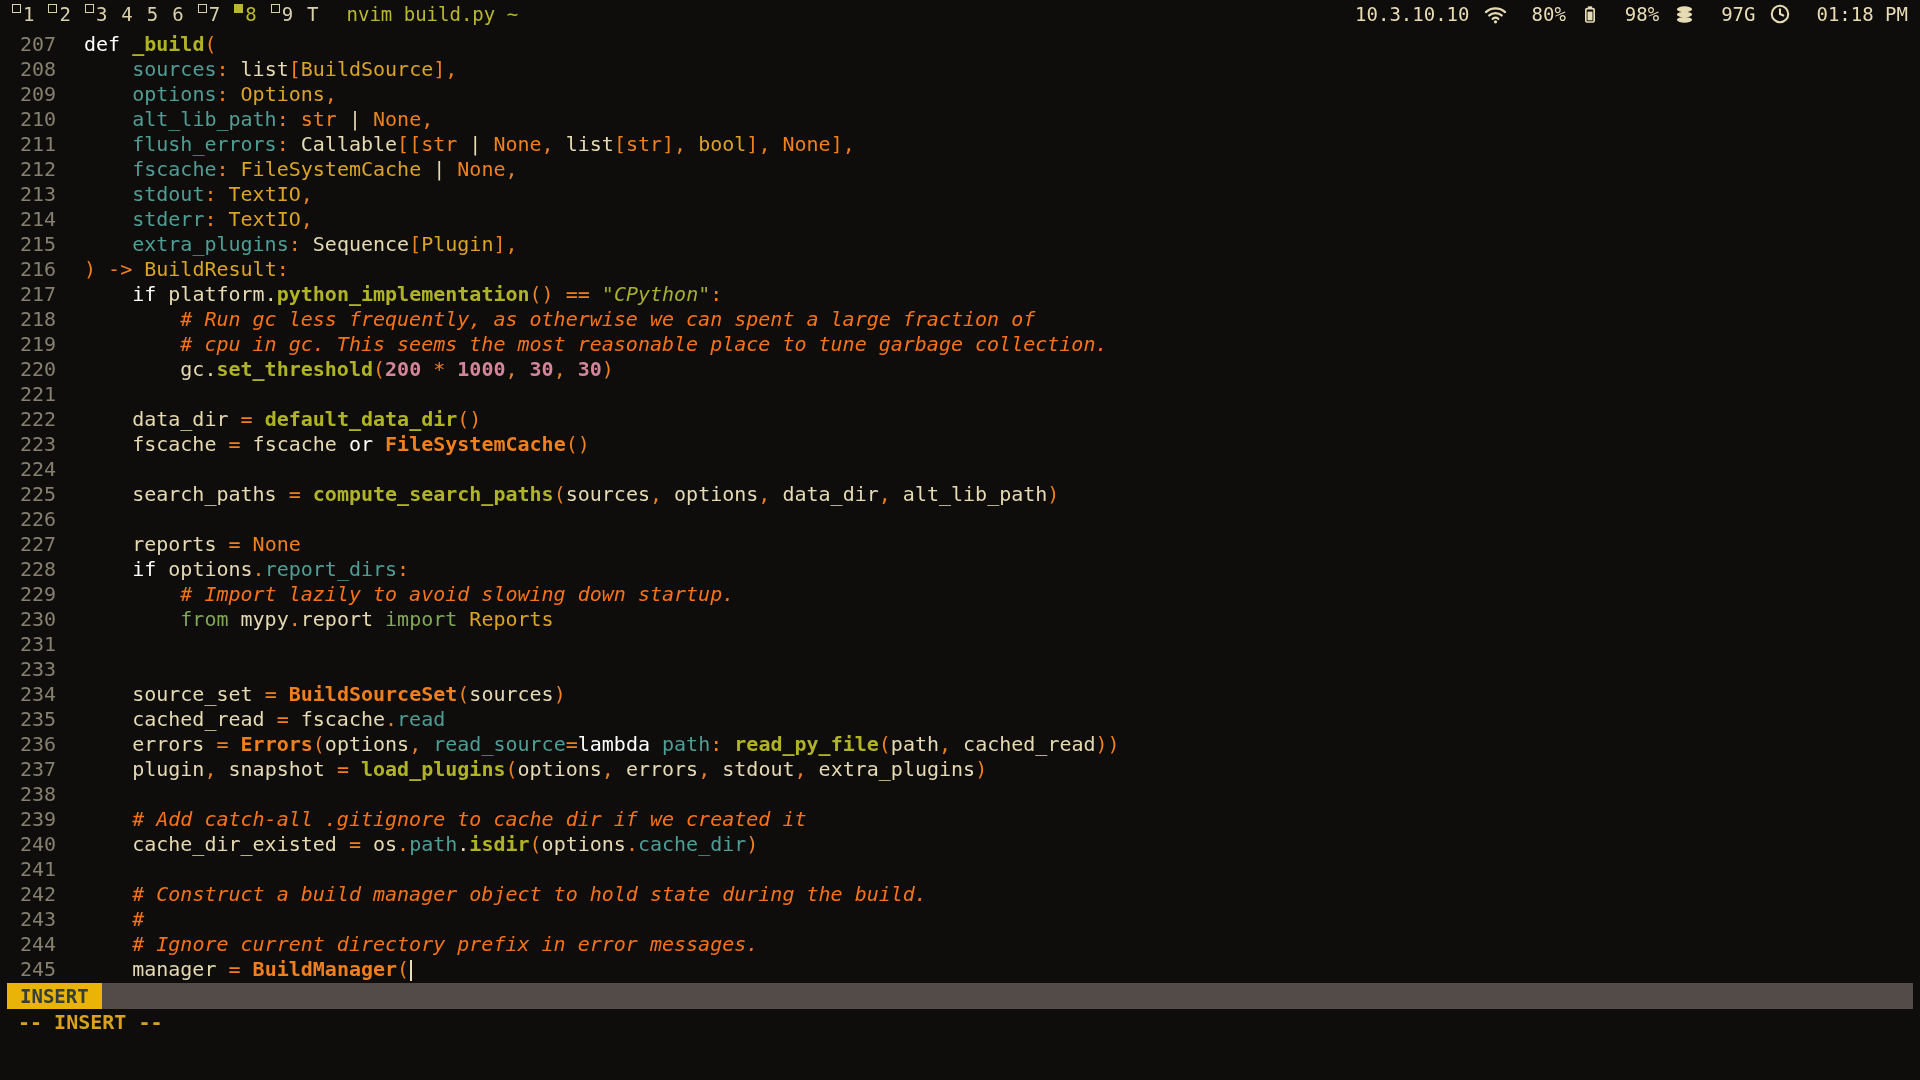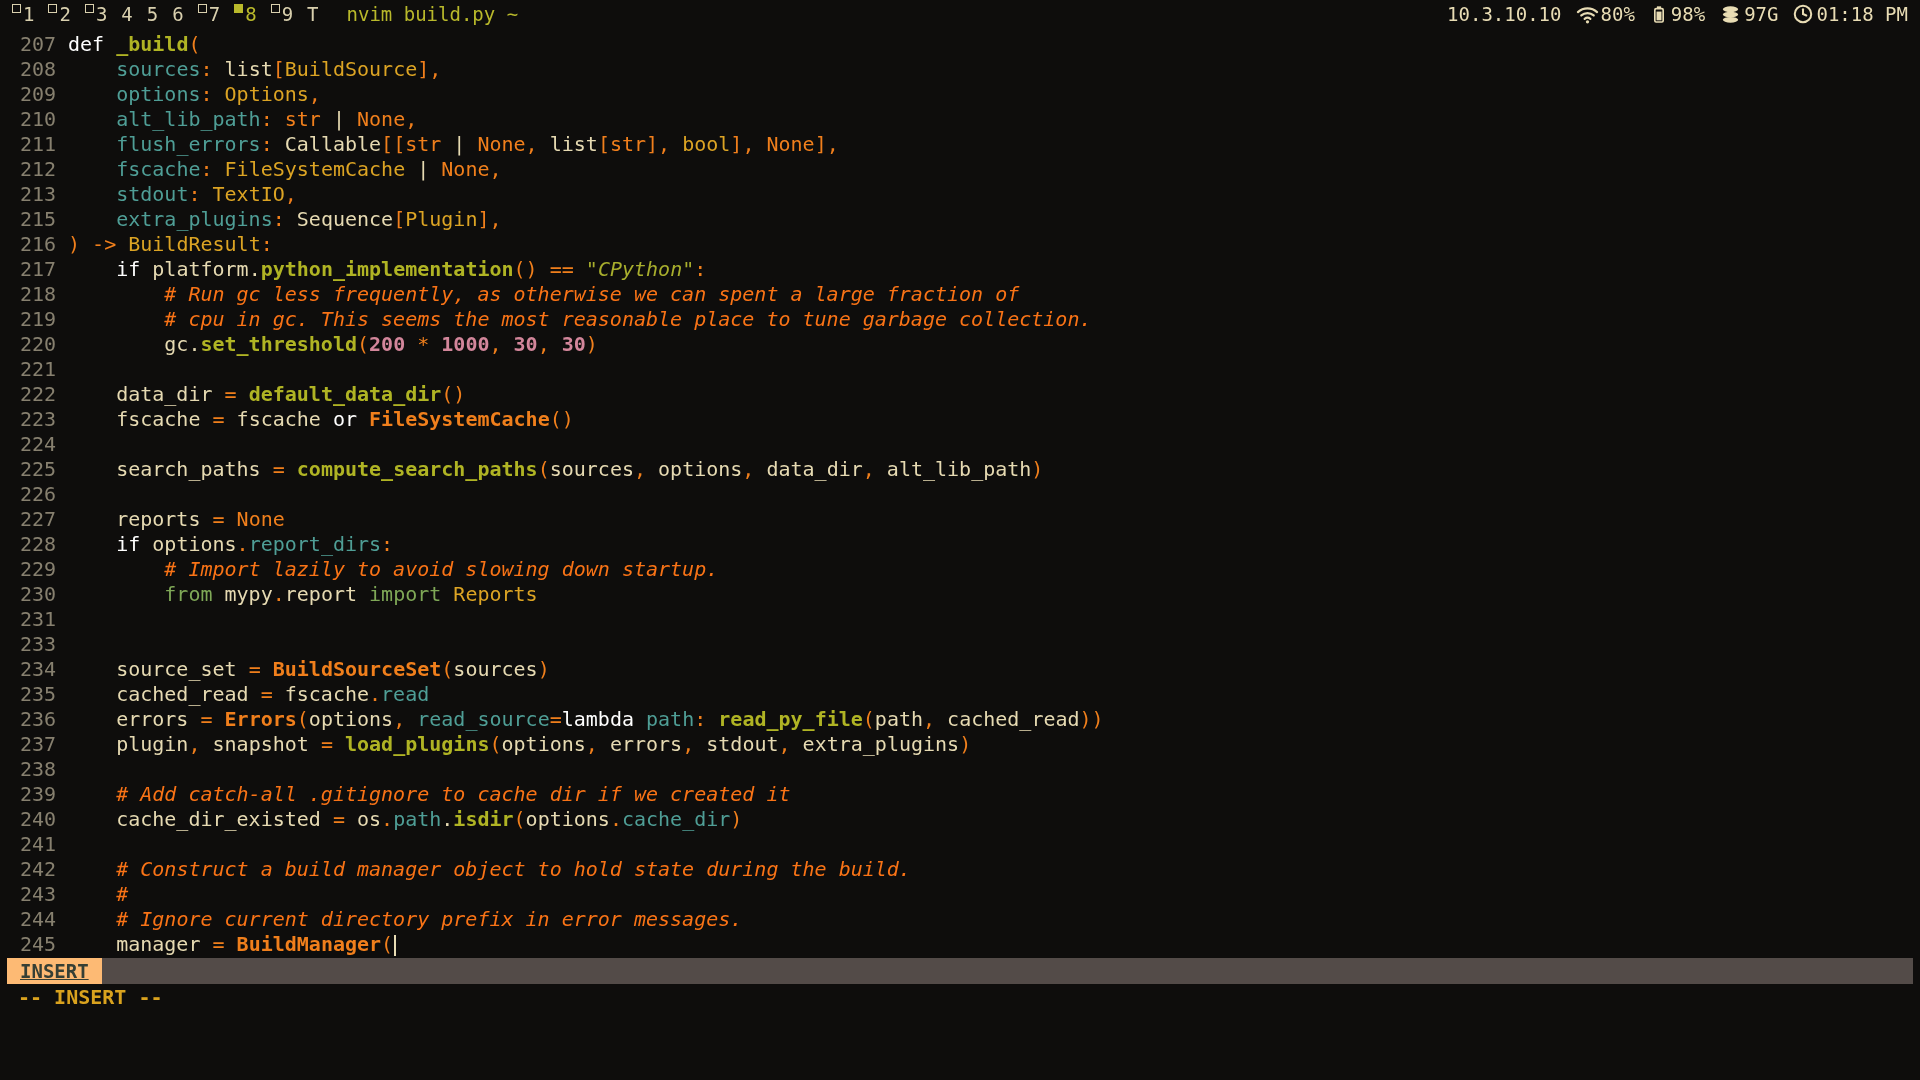--- a/index.html
+++ b/index.html
@@ -7,44 +7,44 @@
 
   
   .topbar{height:28px;display:flex;align-items:center;padding:0 12px;font-size:19px;color:#d9d0ae;}
   .ws-list{display:flex;align-items:flex-start;gap:0;}
   .ws{display:inline-flex;align-items:flex-start;margin-right:14px;cursor:default;line-height:26px;}
   .ws .sq{width:7px;height:7px;border:1px solid #d9d0ae;display:inline-block;margin:3px 2px 0 0;}
   .ws .sq.filled{background:#b9b92b;border-color:#b9b92b;}
   .ws.active{color:#b9b92b;}
   .title{color:#b9b92b;margin-left:14px;white-space:pre;}
   .sysstat{margin-left:auto;display:flex;align-items:center;color:#e8dcb4;white-space:pre;}
-  .sysstat .seg{margin-left:0;}
+  .sysstat .seg{margin-left:23px;}
   .sysstat svg{margin:0 2px 0 14px;display:block;}
   .sysstat .grp{display:flex;align-items:center;}
 
   
   .editor{padding-top:4px;}
   .line{height:25px;line-height:25px;white-space:pre;font-size:20px;}
-  .ln{display:inline-block;width:56px;text-align:right;color:#87806f;margin-right:12px;}
+  .ln{display:inline-block;width:56px;text-align:right;color:#87806f;margin-right:28px;}
   .t  {color:#e6dab2;}
   .kw {color:#ffffff;}
   .fn {color:#b0b424;font-weight:bold;}
   .cls{color:#f07f1c;font-weight:bold;}
   .typ{color:#dca424;}
   .at {color:#4f9e96;}
   .op {color:#f07f1c;}
   .num{color:#d3869b;font-weight:bold;}
   .str{color:#a8ae2d;font-style:italic;}
   .com{color:#f97316;font-style:italic;}
   .grn{color:#7fa857;}
   .cur{display:inline-block;width:2px;height:21px;background:#e8dcb4;vertical-align:middle;margin-left:1px;}
 
   
   .statusline{height:26px;display:flex;align-items:stretch;padding:0 7px;margin-top:1px;}
-  .mode-badge{background:#fdba74;color:#353f35;font-weight:bold;font-size:19px;line-height:26px;padding:0 13px;text-decoration:underline;}
+  .mode-badge{background:#eab308;color:#353f35;font-weight:bold;font-size:19px;line-height:26px;padding:0 13px;}
   .sl-fill{flex:1;background:#534b48;}
   .msgline{height:26px;line-height:26px;padding-left:18px;color:#d9a21e;font-weight:bold;font-size:20px;white-space:pre;}
 </style>
 </head>
 <body>
 
 <div class="topbar">
   <div class="ws-list">
       <span class="ws">
         <span class="sq"></span>
@@ -106,20 +106,21 @@
 
 <div class="editor">
   <div id="code-area">
       <div class="line"><span class="ln">207</span><span class="kw">def</span><span class="t"> </span><span class="fn">_build</span><span class="op">(</span></div>
       <div class="line"><span class="ln">208</span><span class="t">    </span><span class="at">sources</span><span class="op">:</span><span class="t"> list</span><span class="op">[</span><span class="typ">BuildSource</span><span class="op">],</span></div>
       <div class="line"><span class="ln">209</span><span class="t">    </span><span class="at">options</span><span class="op">:</span><span class="t"> </span><span class="typ">Options</span><span class="op">,</span></div>
       <div class="line"><span class="ln">210</span><span class="t">    </span><span class="at">alt_lib_path</span><span class="op">:</span><span class="t"> </span><span class="op">str</span><span class="t"> | </span><span class="op">None,</span></div>
       <div class="line"><span class="ln">211</span><span class="t">    </span><span class="at">flush_errors</span><span class="op">:</span><span class="t"> Callable</span><span class="op">[[str</span><span class="t"> | </span><span class="op">None,</span><span class="t"> list</span><span class="op">[str],</span><span class="t"> </span><span class="typ">bool</span><span class="op">],</span><span class="t"> </span><span class="op">None],</span></div>
       <div class="line"><span class="ln">212</span><span class="t">    </span><span class="at">fscache</span><span class="op">:</span><span class="t"> </span><span class="typ">FileSystemCache</span><span class="t"> | </span><span class="op">None,</span></div>
       <div class="line"><span class="ln">213</span><span class="t">    </span><span class="at">stdout</span><span class="op">:</span><span class="t"> </span><span class="typ">TextIO</span><span class="op">,</span></div>
+      <div class="line"><span class="ln">214</span><span class="t">    </span><span class="at">stderr</span><span class="op">:</span><span class="t"> </span><span class="typ">TextIO</span><span class="op">,</span></div>
       <div class="line"><span class="ln">215</span><span class="t">    </span><span class="at">extra_plugins</span><span class="op">:</span><span class="t"> Sequence</span><span class="op">[</span><span class="typ">Plugin</span><span class="op">],</span></div>
       <div class="line"><span class="ln">216</span><span class="op">)</span><span class="t"> </span><span class="op">-&gt;</span><span class="t"> </span><span class="typ">BuildResult</span><span class="op">:</span></div>
       <div class="line"><span class="ln">217</span><span class="t">    </span><span class="kw">if</span><span class="t"> platform.</span><span class="fn">python_implementation</span><span class="op">()</span><span class="t"> </span><span class="op">==</span><span class="t"> </span><span class="str">"CPython"</span><span class="op">:</span></div>
       <div class="line"><span class="ln">218</span><span class="t">        </span><span class="com"># Run gc less frequently, as otherwise we can spent a large fraction of</span></div>
       <div class="line"><span class="ln">219</span><span class="t">        </span><span class="com"># cpu in gc. This seems the most reasonable place to tune garbage collection.</span></div>
       <div class="line"><span class="ln">220</span><span class="t">        gc.</span><span class="fn">set_threshold</span><span class="op">(</span><span class="num">200</span><span class="t"> </span><span class="op">*</span><span class="t"> </span><span class="num">1000</span><span class="op">,</span><span class="t"> </span><span class="num">30</span><span class="op">,</span><span class="t"> </span><span class="num">30</span><span class="op">)</span></div>
       <div class="line"><span class="ln">221</span></div>
       <div class="line"><span class="ln">222</span><span class="t">    data_dir </span><span class="op">=</span><span class="t"> </span><span class="fn">default_data_dir</span><span class="op">()</span></div>
       <div class="line"><span class="ln">223</span><span class="t">    fscache </span><span class="op">=</span><span class="t"> fscache </span><span class="kw">or</span><span class="t"> </span><span class="cls">FileSystemCache</span><span class="op">()</span></div>
       <div class="line"><span class="ln">224</span></div>

